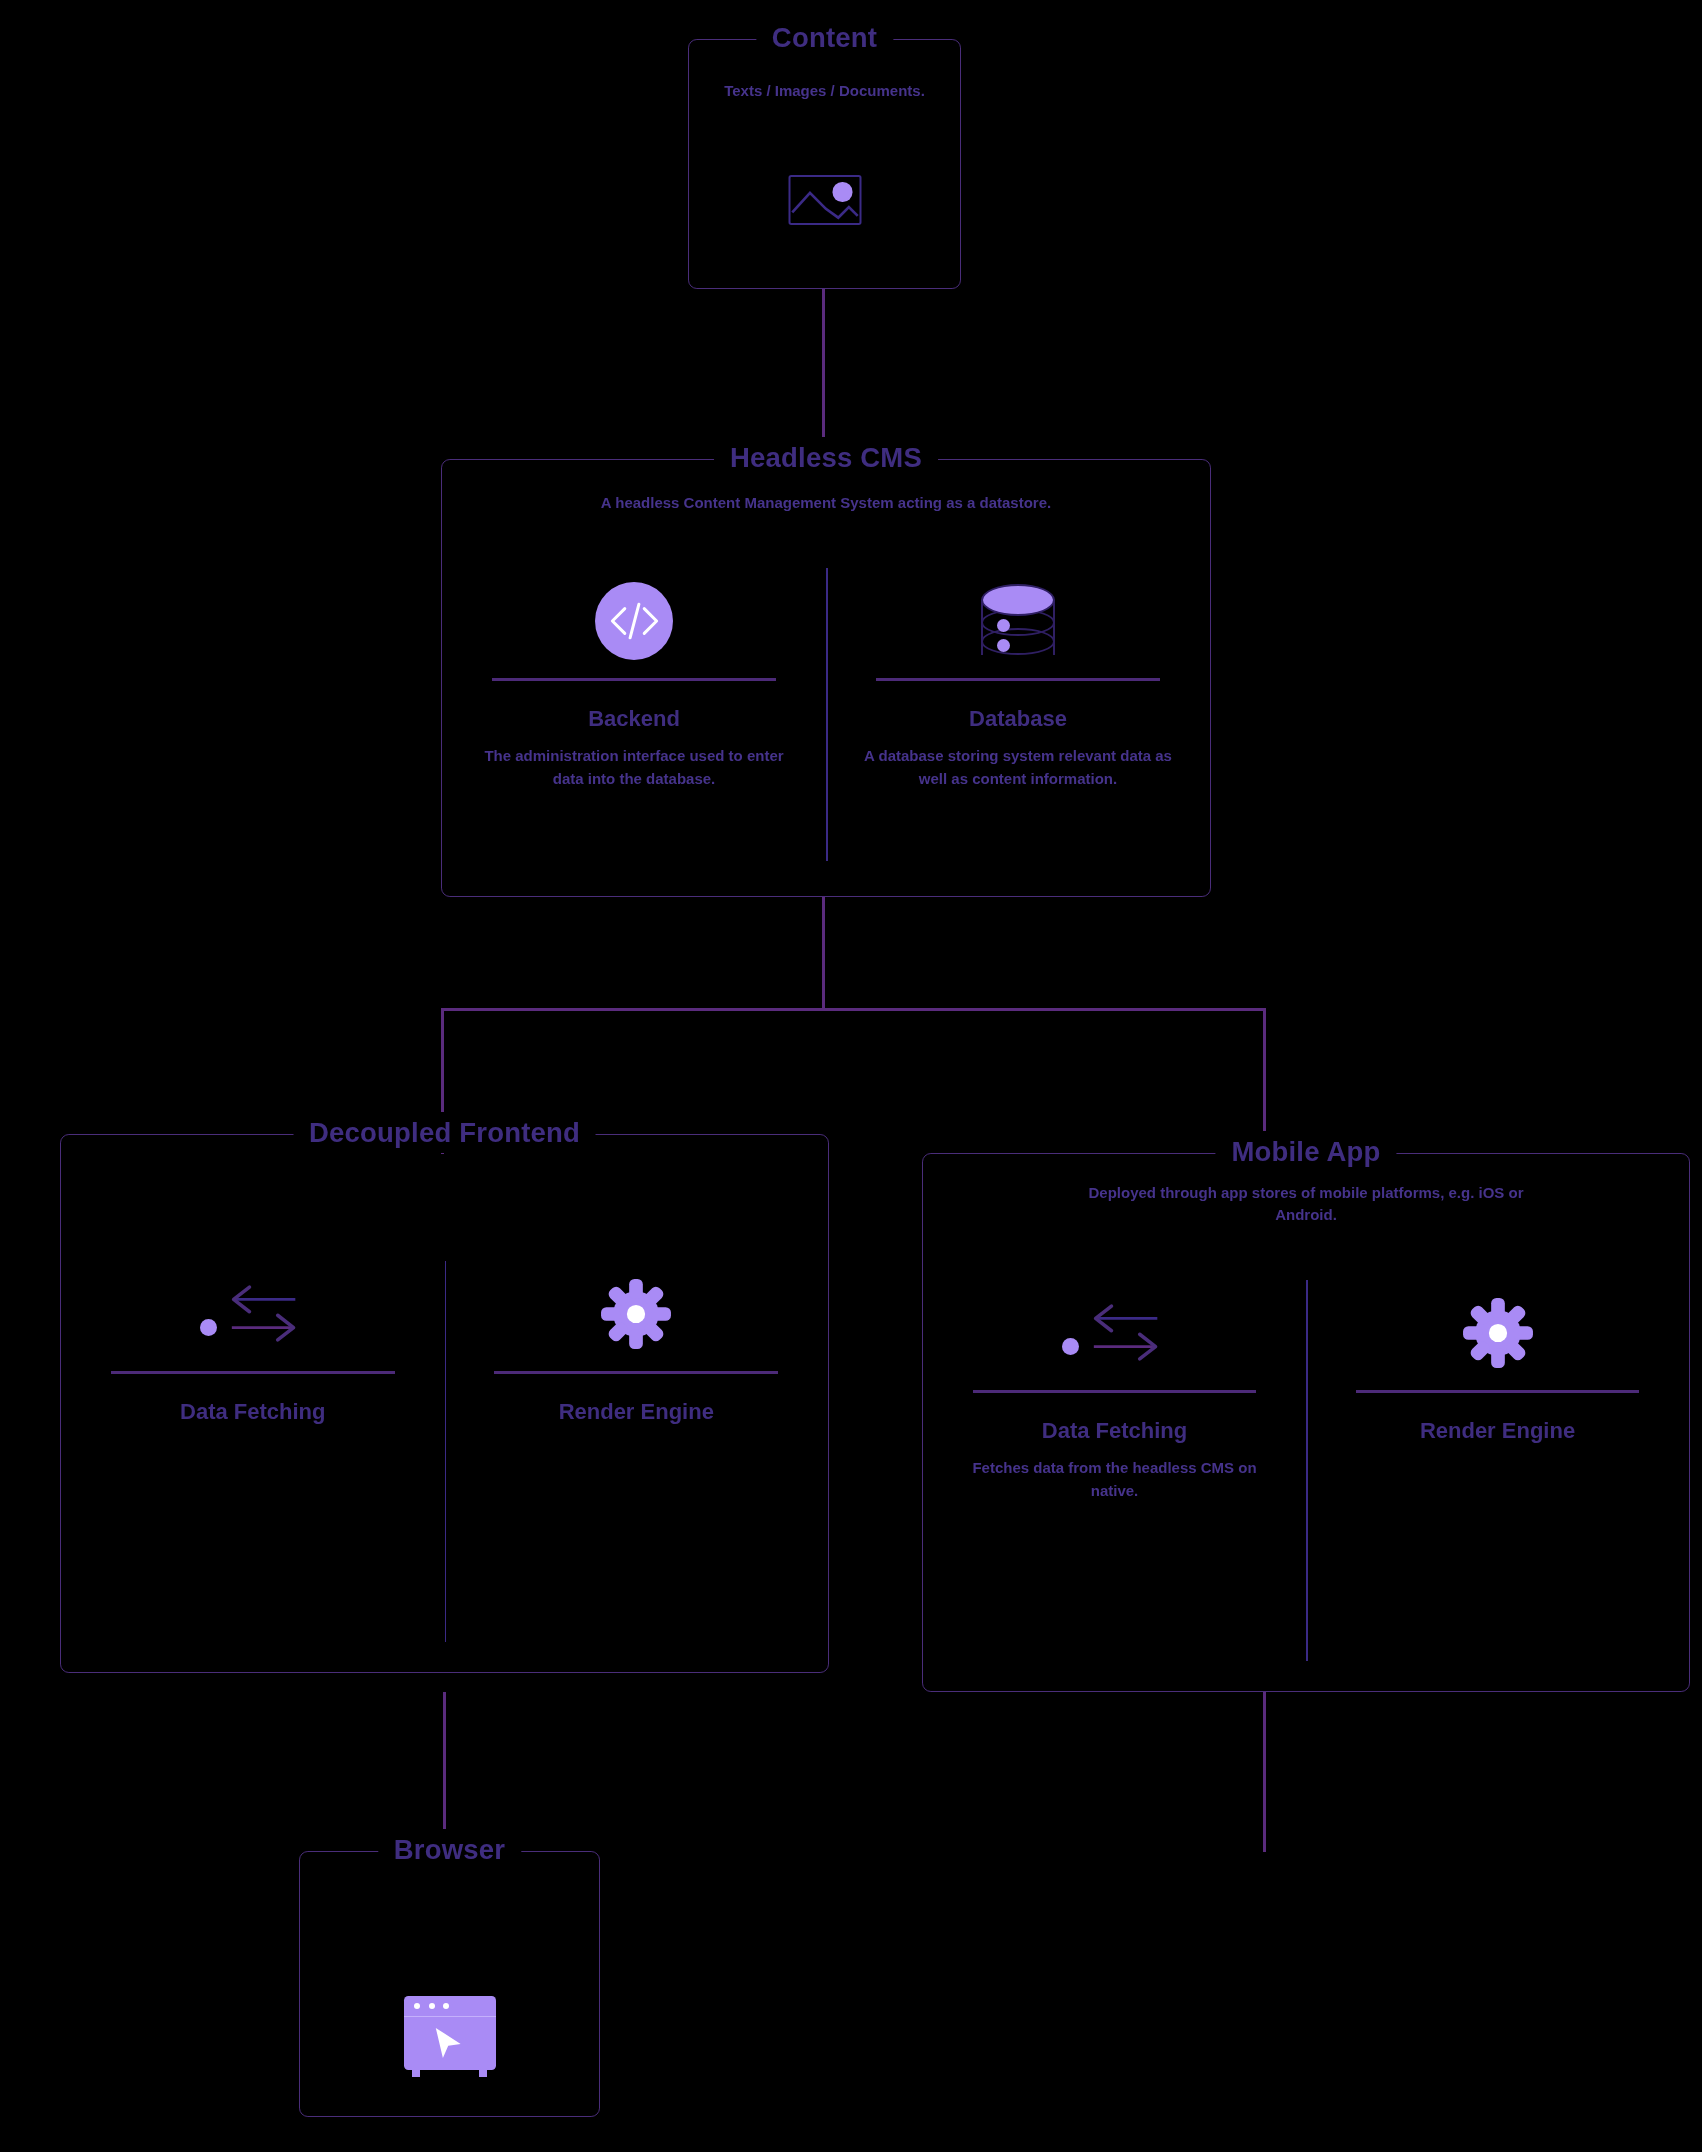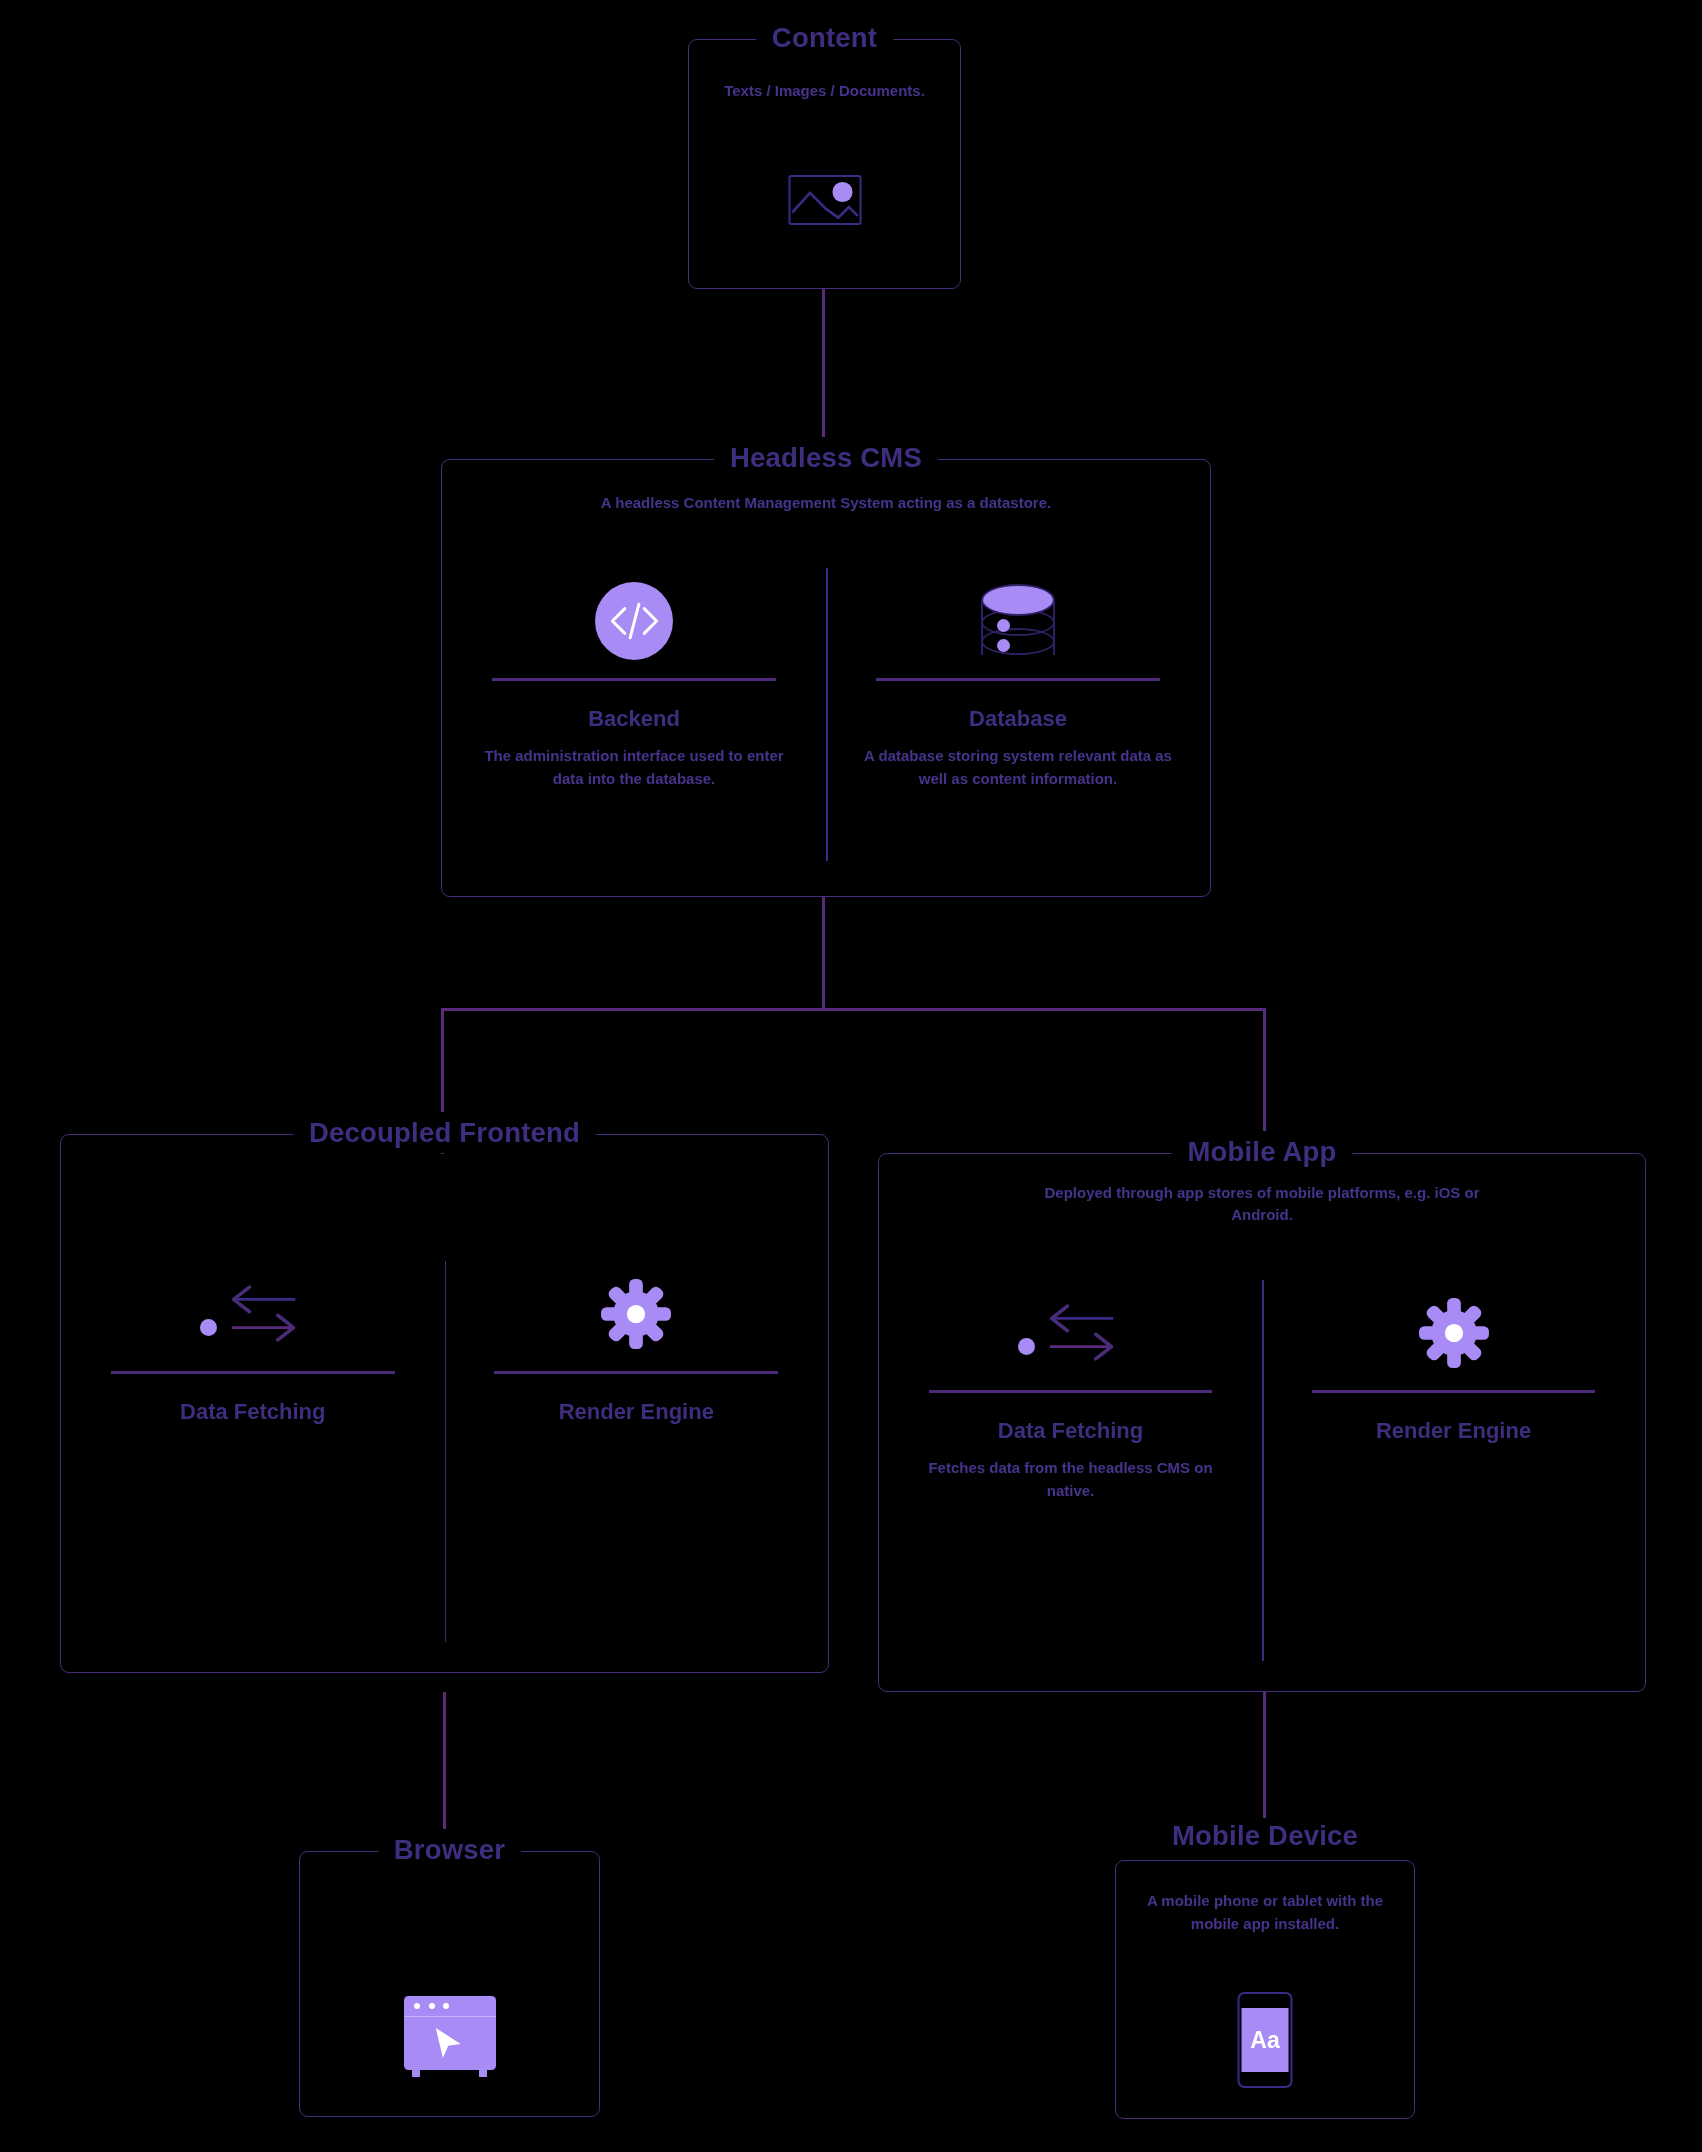--- a/index.html
+++ b/index.html
@@ -235,21 +235,21 @@
               <circle cx="50" cy="50" r="12" fill="#ffffff"></circle>
             </svg>
           </div>
         </div>
         <div class="hrule"></div>
         <div class="col-title">Render Engine</div>
       </div>
     </div>
   </div>
 
-  <div class="group" style="left:878px;top:1153px;width:768px;height:539px;">
+  <div class="group" style="left:922px;top:1153px;width:768px;height:539px;">
     <div class="gtitle">Mobile App</div>
     <div class="gsub" style="top:28px;width:461px;">Deployed through app stores of mobile platforms, e.g. iOS or Android.</div>
 
     <div class="cols" style="top:126px;">
       <div class="vdivider" style="top:0;height:381px;"></div>
 
       <div class="col">
         <div class="icon-wrap">
           <div class="ic-fetch">
             <svg width="106" height="67" viewBox="0 0 120 76">
@@ -304,24 +304,15 @@
         </div>
         <svg style="position:absolute;left:30px;top:30px;" width="32" height="34" viewBox="0 0 36 38">
           <polygon points="2,2 30,20 16,22 10,36" fill="#ffffff"></polygon>
         </svg>
         <div class="foot" style="left:8.9px;"></div>
         <div class="foot" style="right:8.9px;"></div>
       </div>
     </div>
   </div>
 
-  <div class="group" style="left:1115px;top:1860px;width:300px;height:259px;">
-    <div class="gtitle two-line">Mobile Device</div>
-    <div class="node-desc" style="top:28px;">A mobile phone or tablet with the mobile app installed.</div>
-    <div class="node-icon" style="top:131px;">
-      <div class="ic-phone">
-        <div class="scr">Aa</div>
-      </div>
-    </div>
-  </div>
 
 </div>
 
 
 </body></html>

